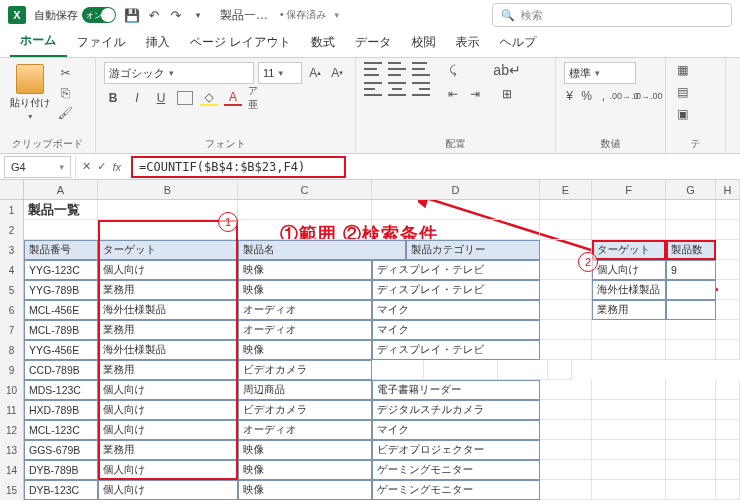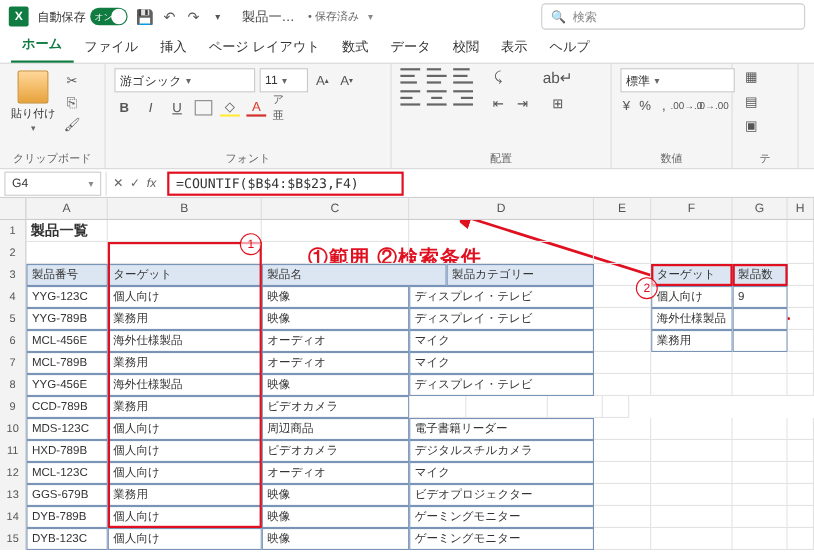--- a/index.html
+++ b/index.html
@@ -32,21 +32,21 @@
   .bold { font-weight:bold; } .ital { font-style:italic; } .under { text-decoration:underline; }
   .square { width:16px; height:14px; border:1px solid #888; }
   .colorbar { width:18px; height:4px; display:block; }
   .align-grid { display:flex; flex-direction:column; gap:6px; }
   .align-row { display:flex; gap:6px; }
   .aicon { width:18px; height:14px; display:flex; flex-direction:column; justify-content:space-between; }
   .aicon span { height:2px; background:#666; display:block; }
   .wrap-ic { font-size:14px; }
   .num-col { display:flex; flex-direction:column; gap:4px; }
   .formula-bar { height:26px; display:flex; align-items:center; border-bottom:1px solid #d0d0d0; background:#fff; position:relative; }
-  .namebox { width:88px; height:22px; border:1px solid #ccc; margin:15px 4px; display:flex; align-items:center; padding:0 6px; font-size:11px; justify-content:space-between; }
+  .namebox { width:67px; height:22px; border:1px solid #ccc; margin:15px 4px; display:flex; align-items:center; padding:0 6px; font-size:11px; justify-content:space-between; }
   .fx-controls { display:flex; align-items:center; gap:6px; color:#666; padding:0 6px; border-left:1px solid #ddd; height:22px; }
   .fx-label { font-style:italic; }
   .formula-input { flex:0 0 auto; width:215px; height:22px; border:2px solid #e01020; margin-left:4px; padding:0 6px; font-size:12px; display:flex; align-items:center; font-family:Consolas,monospace; }
   .annot { position:absolute; color:#e01020; font-weight:bold; pointer-events:none; }
   .annot.labels { top:222px; left:280px; font-size:18px; letter-spacing:1px; }
   .arrow { position:absolute; pointer-events:none; }
   .sheet { position:relative; }
   .colheads { display:flex; height:20px; background:#f3f3f3; border-bottom:1px solid #ccc; }
   .ch { border-right:1px solid #ddd; display:flex; align-items:center; justify-content:center; font-size:11px; color:#555; }
   .rowhead { width:24px; background:#f3f3f3; border-right:1px solid #ccc; display:flex; align-items:center; justify-content:center; font-size:10px; color:#555; }
@@ -111,21 +111,21 @@
         <div class="ic">⎘</div>
         <div class="ic">🖌</div>
       </div>
     </div>
     <div class="rgroup-label">クリップボード</div>
   </div>
 
   <div class="rgroup" style="width:260px">
     <div>
       <div class="font-row">
-        <div class="combo" style="width:128px">
+        <div class="combo" style="width:150px">
             <span>游ゴシック</span>
             <span class="arr">▾</span>
           </div>
         <div class="combo" style="width:44px">
             <span>11</span>
             <span class="arr">▾</span>
           </div>
         <div class="ic">A<sup style="font-size:7px">▴</sup></div>
         <div class="ic">A<sup style="font-size:7px">▾</sup></div>
       </div>
@@ -198,21 +198,21 @@
       <div style="display:flex;flex-direction:column;gap:8px">
         <div class="ic wrap-ic">ab↵</div>
         <div class="ic">⊞</div>
       </div>
     </div>
     <div class="rgroup-label">配置</div>
   </div>
 
   <div class="rgroup" style="width:110px">
     <div class="num-col">
-      <div class="combo" style="width:104px">
+      <div class="combo" style="width:72px">
           <span>標準</span>
           <span class="arr">▾</span>
         </div>
       <div style="display:flex;gap:6px">
         <div class="ic">¥</div>
         <div class="ic">%</div>
         <div class="ic">,</div>
         <div class="ic" style="font-size:9px">.00→.0</div>
         <div class="ic" style="font-size:9px">.0→.00</div>
       </div>

